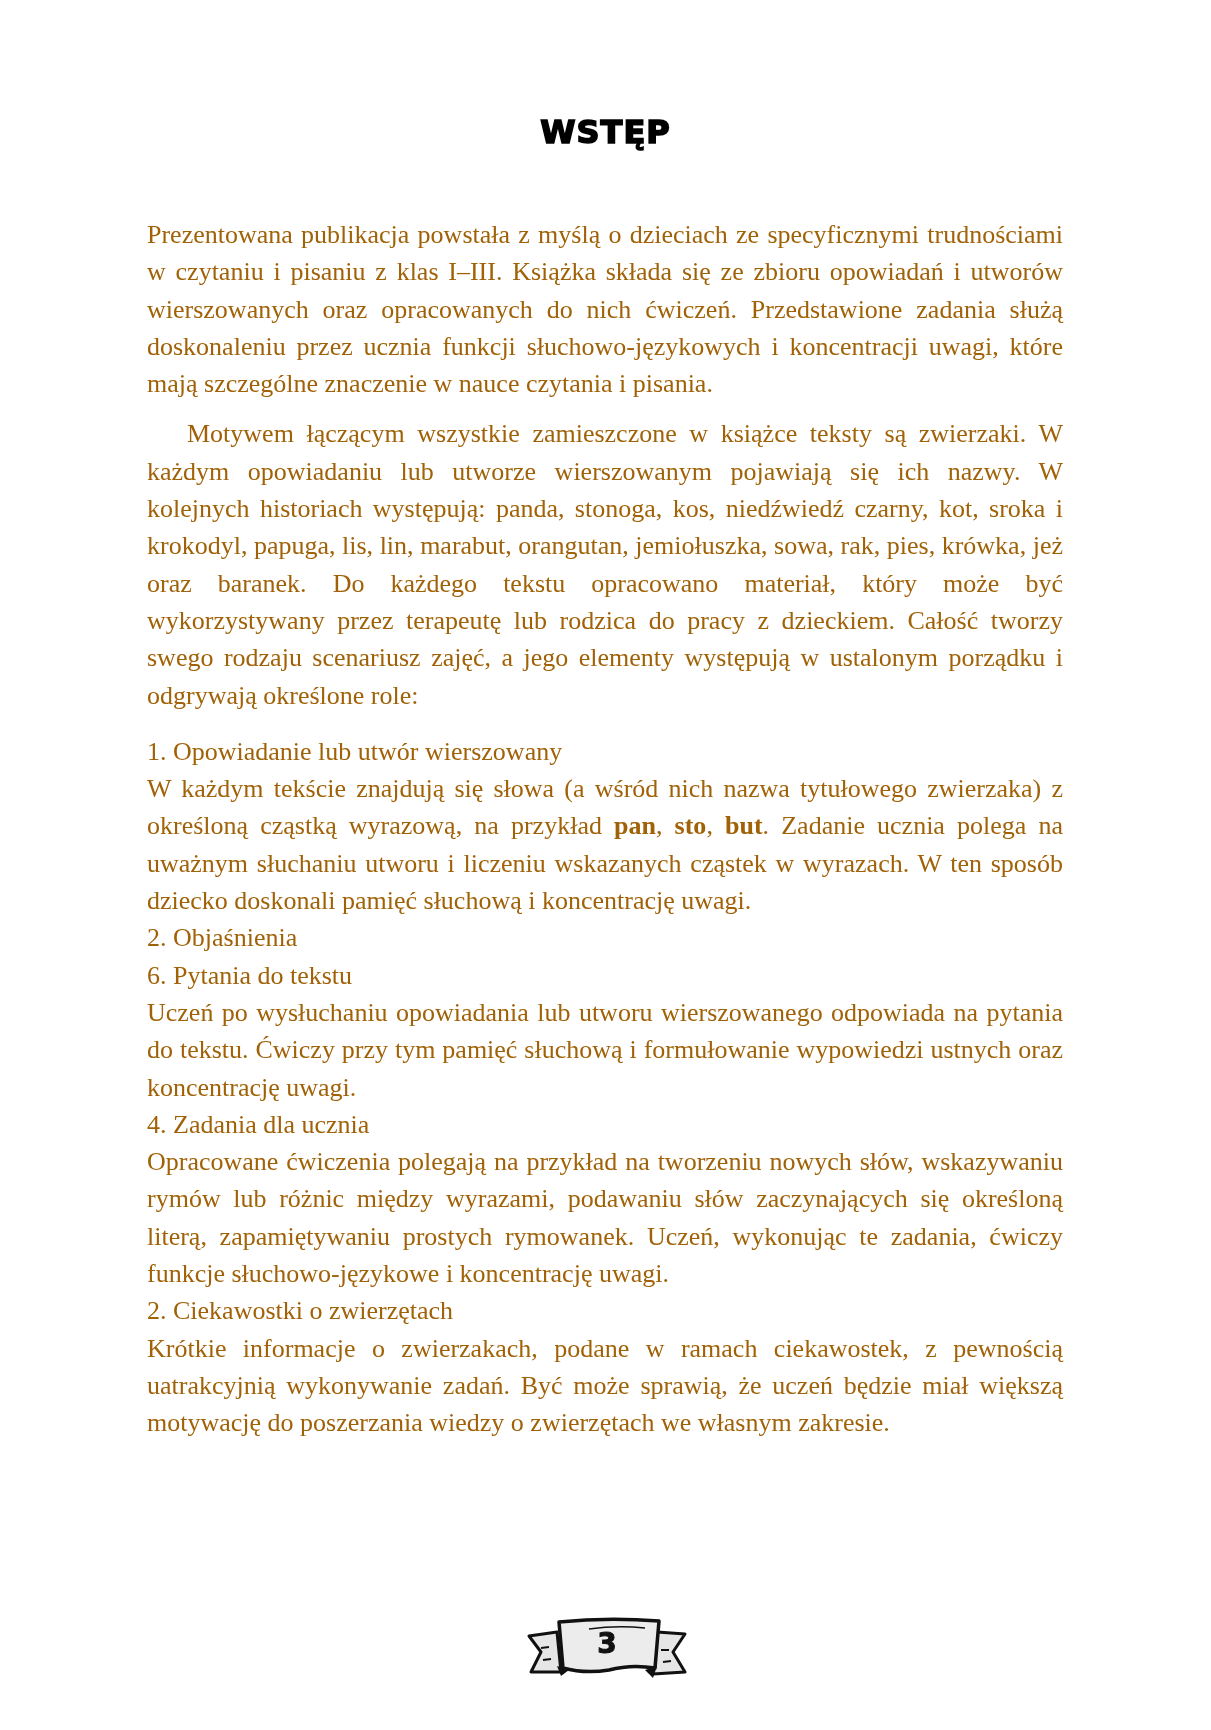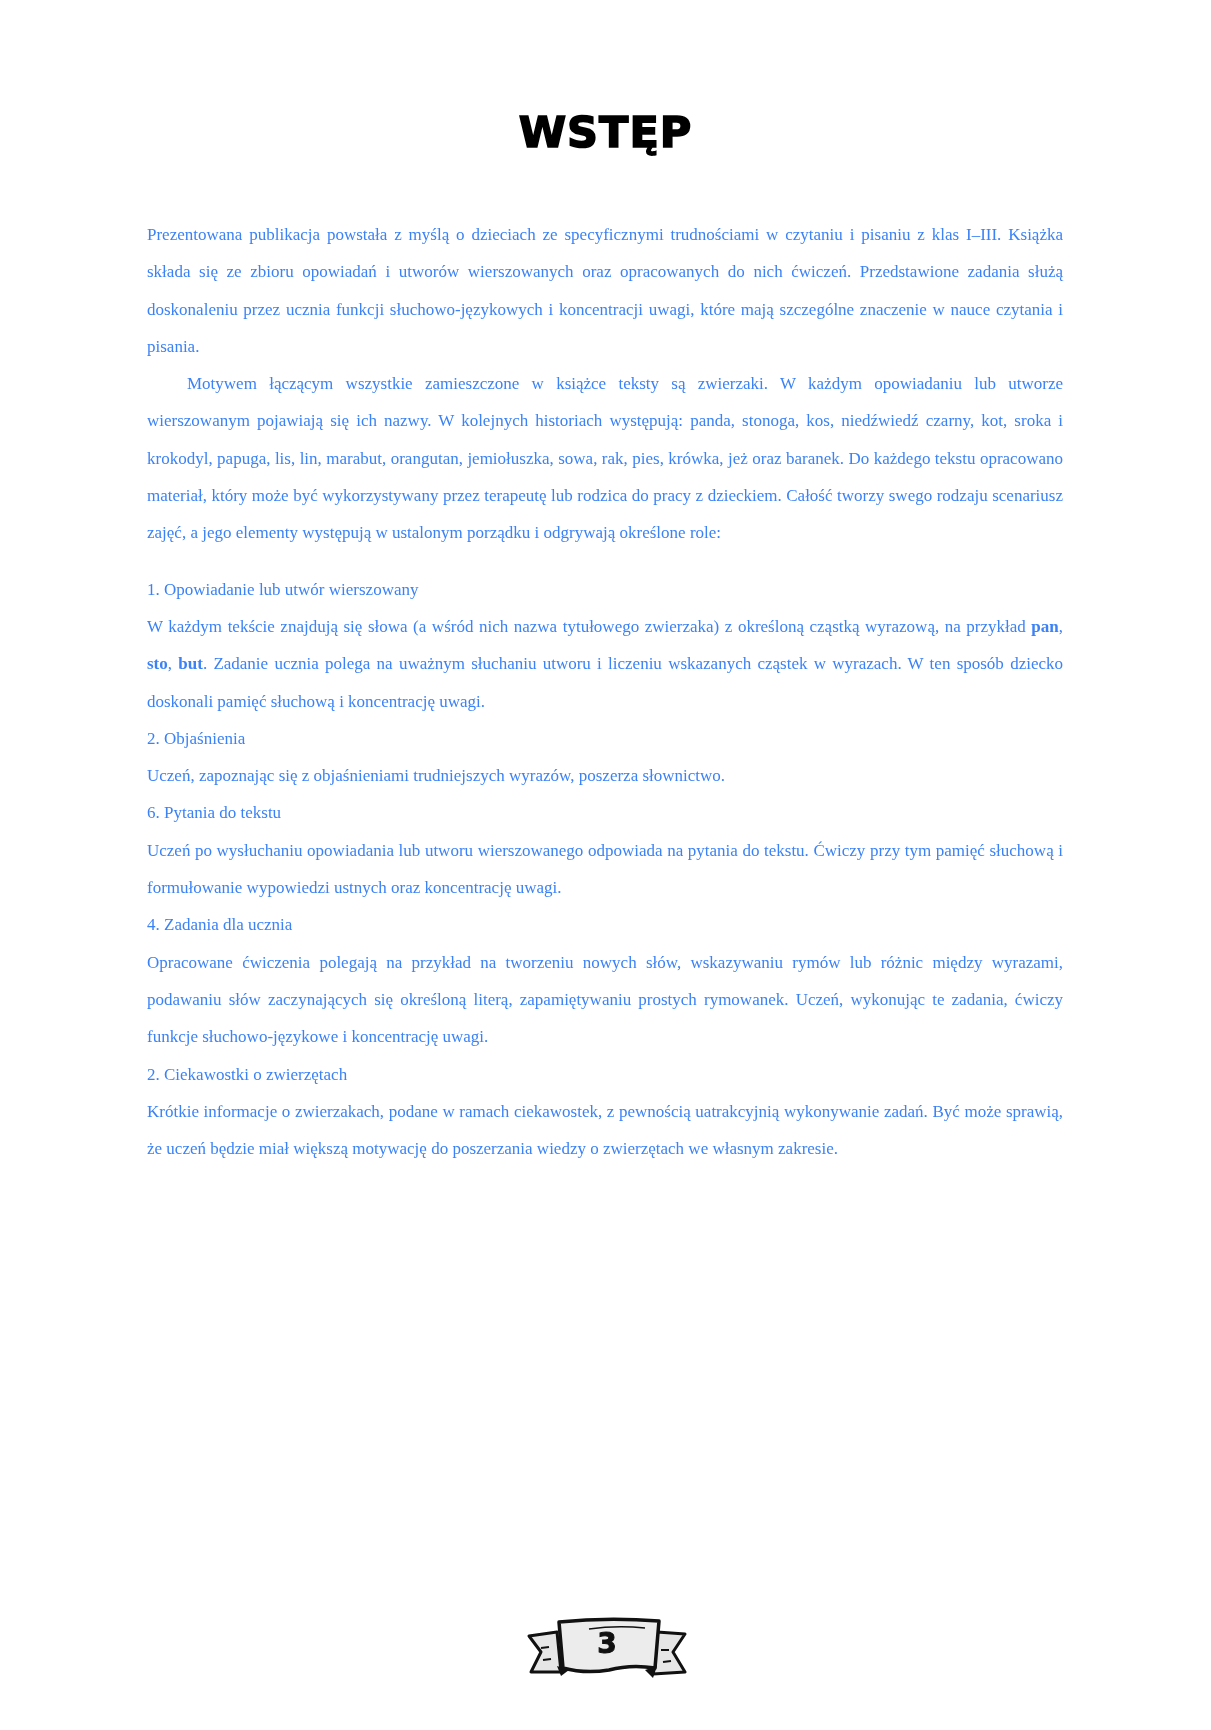--- a/index.html
+++ b/index.html
@@ -16,45 +16,46 @@
       font-family: "DejaVu Serif", "Liberation Serif", serif;
     }
     .page-title {
       position: absolute;
       left: 0;
       top: 108px;
       width: 1211px;
       text-align: center;
       font-family: "DejaVu Sans", "Liberation Sans", sans-serif;
       font-weight: 900;
-      font-size: 43px;
+      font-size: 32px;
       letter-spacing: 1px;
       color: #000;
       -webkit-text-stroke: 1.6px #000;
       margin: 0;
       line-height: 48px;
     }
     .content {
       position: absolute;
       left: 147px;
       top: 216px;
       width: 916px;
       font-family: "Liberation Serif", "DejaVu Serif", serif;
-      font-size: 17px;
+      font-size: 26px;
       line-height: 37.3px;
-      color: #3b82f6;
+      color: #a16207;
     }
     .content p {
       margin: 0;
       text-align: justify;
       text-align-last: left;
       hyphens: none;
     }
     .content p.indent {
       text-indent: 40px;
+      margin-top: 13px;
     }
     .section {
     }
     .section-heading {
       font-weight: normal;
       margin: 0;
       line-height: 37.3px;
     }
     .first-section {
       margin-top: 19px;
@@ -97,21 +98,20 @@
   <p>Prezentowana publikacja powstała z myślą o dzieciach ze specyficznymi trudnościami w czytaniu i pisaniu z klas I–III. Książka składa się ze zbioru opowiadań i utworów wierszowanych oraz opracowanych do nich ćwiczeń. Przedstawione zadania służą doskonaleniu przez ucznia funkcji słuchowo-językowych i koncentracji uwagi, które mają szczególne znaczenie w nauce czytania i pisania.</p>
   <p class="indent">Motywem łączącym wszystkie zamieszczone w książce teksty są zwierzaki. W każdym opowiadaniu lub utworze wierszowanym pojawiają się ich nazwy. W kolejnych historiach występują: panda, stonoga, kos, niedźwiedź czarny, kot, sroka i krokodyl, papuga, lis, lin, marabut, orangutan, jemiołuszka, sowa, rak, pies, krówka, jeż oraz baranek. Do każdego tekstu opracowano materiał, który może być wykorzystywany przez terapeutę lub rodzica do pracy z dzieckiem. Całość tworzy swego rodzaju scenariusz zajęć, a jego elementy występują w ustalonym porządku i odgrywają określone role:</p>
 
   <div class="section first-section">
     <p class="section-heading">1. Opowiadanie lub utwór wierszowany</p>
     <p><span>W każdym tekście znajdują się słowa (a wśród nich nazwa tytułowego zwierzaka) z określoną cząstką wyrazową, na przykład </span><span class="bold-word">pan</span><span>, </span><span class="bold-word">sto</span><span>, </span><span class="bold-word">but</span><span>. Zadanie ucznia polega na uważnym słuchaniu utworu i liczeniu wskazanych cząstek w wyrazach. W ten sposób dziecko doskonali pamięć słuchową i koncentrację uwagi.</span></p>
   </div>
 
   <div class="section">
     <p class="section-heading">2. Objaśnienia</p>
-    <p>Uczeń, zapoznając się z objaśnieniami trudniejszych wyrazów, poszerza słownictwo.</p>
   </div>
 
   <div class="section">
     <p class="section-heading">6. Pytania do tekstu</p>
     <p>Uczeń po wysłuchaniu opowiadania lub utworu wierszowanego odpowiada na pytania do tekstu. Ćwiczy przy tym pamięć słuchową i formułowanie wypowiedzi ustnych oraz koncentrację uwagi.</p>
   </div>
 
   <div class="section">
     <p class="section-heading">4. Zadania dla ucznia</p>
     <p>Opracowane ćwiczenia polegają na przykład na tworzeniu nowych słów, wskazywaniu rymów lub różnic między wyrazami, podawaniu słów zaczynających się określoną literą, zapamiętywaniu prostych rymowanek. Uczeń, wykonując te zadania, ćwiczy funkcje słuchowo-językowe i koncentrację uwagi.</p>

